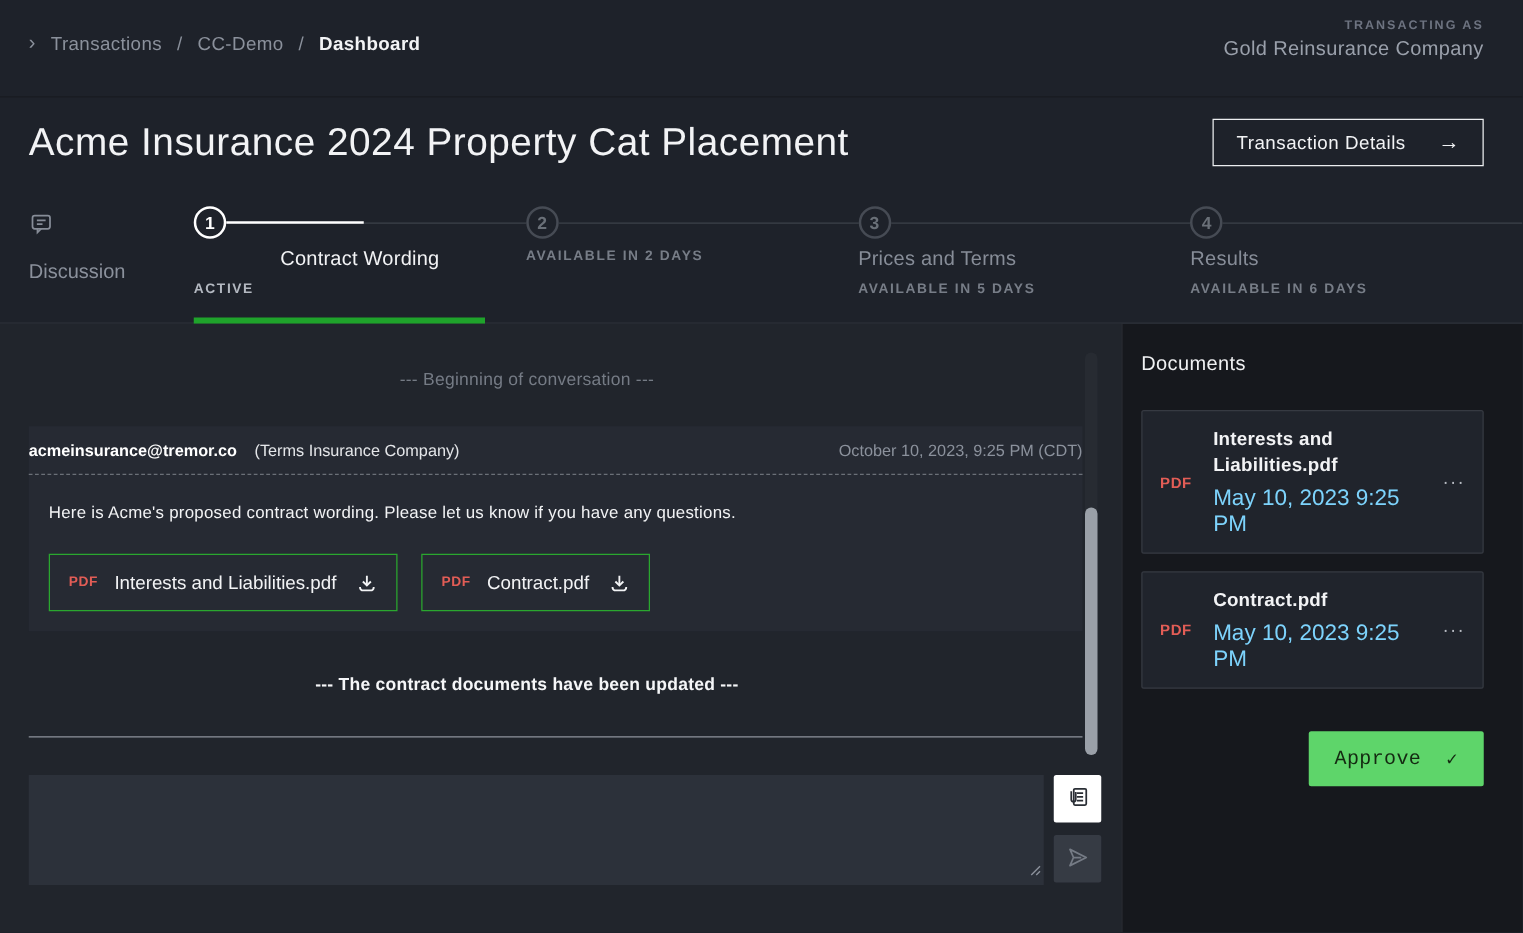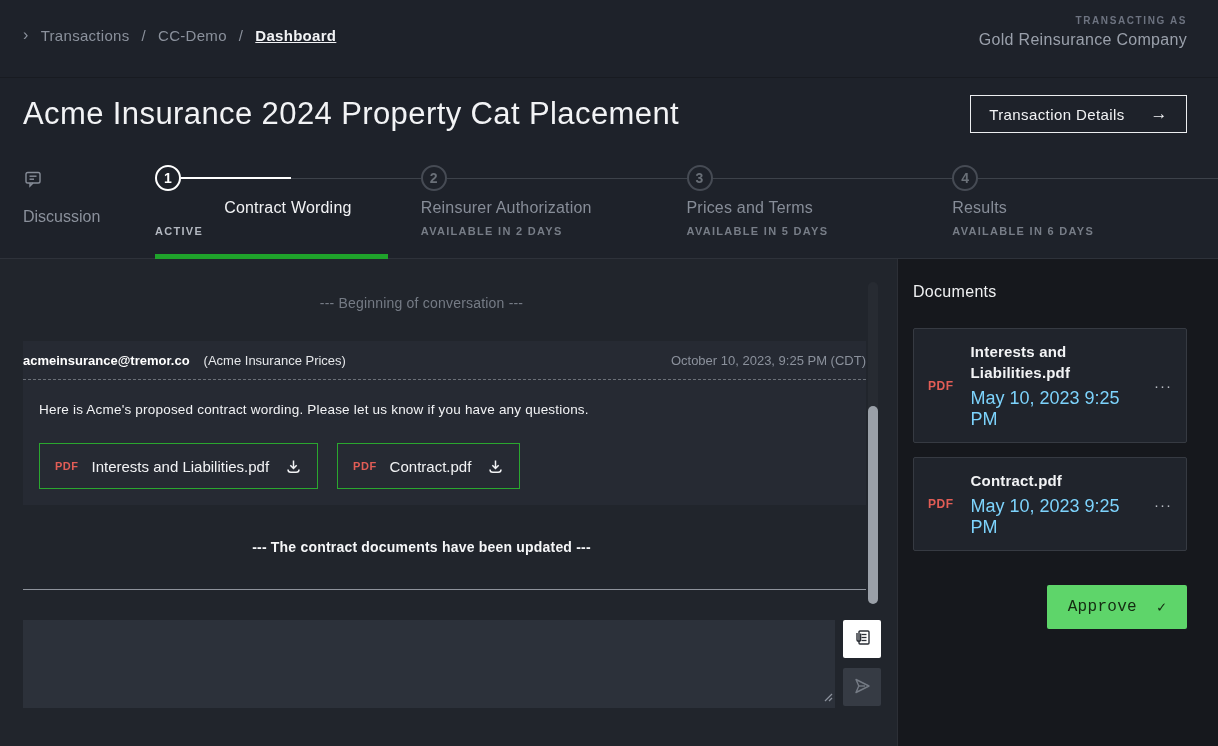--- a/index.html
+++ b/index.html
@@ -3,21 +3,21 @@
 <meta charset="utf-8">
 <style>
   * { margin:0; padding:0; box-sizing:border-box; }
   html,body { width:1218px; height:746px; background:#1e222a; font-family:"Liberation Sans", sans-serif; overflow:hidden; }
   .app { width:1218px; height:746px; display:flex; flex-direction:column; }
 
   
   .topbar { position:relative; height:78px; background:#1e222a; border-bottom:1px solid #181b21; flex:none; }
   .breadcrumb { position:absolute; left:23px; top:26px; font-size:15px; color:#8b919c; letter-spacing:.3px; display:flex; gap:12px; align-items:center; }
   .crumb { color:#8b919c; cursor:pointer; }
-  .crumb.current { color:#f2f3f5; font-weight:700;text-decoration:underline; }
+  .crumb.current { color:#f2f3f5; font-weight:700; }
   .crumb-sep { color:#8b919c; }
   .crumb-chevron { color:#8b919c; font-size:16px; }
   .transacting { position:absolute; right:31px; top:15px; text-align:right; }
   .ta-label { font-size:10px; letter-spacing:1.6px; color:#6d7380; font-weight:700; }
   .ta-company { margin-top:5px; font-size:16px; color:#9aa0ab; letter-spacing:.3px; }
 
   
   .title-row { display:flex; align-items:center; justify-content:space-between; padding:0 31px 0 23px; margin-top:17px; flex:none; }
   .page-title { font-size:31px; font-weight:400; color:#f2f3f5; letter-spacing:.4px; }
   .details-btn { display:flex; align-items:center; gap:26px; height:38px; padding:0 18px; background:transparent; border:1px solid #eceef0; color:#f2f3f5; font-size:15px; letter-spacing:.4px; cursor:pointer; font-family:inherit;margin-left:20px; }
@@ -137,21 +137,20 @@
       <div class="step-title">Contract Wording</div>
       <div class="step-sub">ACTIVE</div>
       <div class="active-bar"></div>
     </div>
 
     <div class="step">
       <div class="step-head">
         <span class="circle">2</span>
         <span class="conn"></span>
       </div>
-      <div class="step-title">Reinsurer Authorization</div>
       <div class="step-sub">AVAILABLE IN 2 DAYS</div>
     </div>
 
     <div class="step">
       <div class="step-head">
         <span class="circle">3</span>
         <span class="conn"></span>
       </div>
       <div class="step-title">Prices and Terms</div>
       <div class="step-sub">AVAILABLE IN 5 DAYS</div>
@@ -168,21 +167,21 @@
   </div>
 
   <div class="main">
 
     <section class="chat">
       <div class="sysmsg gray sys2">--- Beginning of conversation ---</div>
 
       <div class="message">
         <div class="msg-head">
           <span class="msg-sender">acmeinsurance@tremor.co</span>
-          <span class="msg-org">(Acme Insurance Prices)</span>
+          <span class="msg-org">(Terms Insurance Company)</span>
           <span class="msg-time">October 10, 2023, 9:25 PM (CDT)</span>
         </div>
         <div class="msg-body">Here is Acme's proposed contract wording. Please let us know if you have any questions.</div>
         <div class="attachments">
           <button class="attach-btn">
             <span class="pdf-tag">PDF</span>
             <span>Interests and Liabilities.pdf</span>
             <span class="dl-icon">
               <svg width="17" height="17" viewBox="0 0 17 17" fill="none">
                 <path d="M8.5 2.5 V10" stroke="#f2f3f5" stroke-width="1.5"></path>

